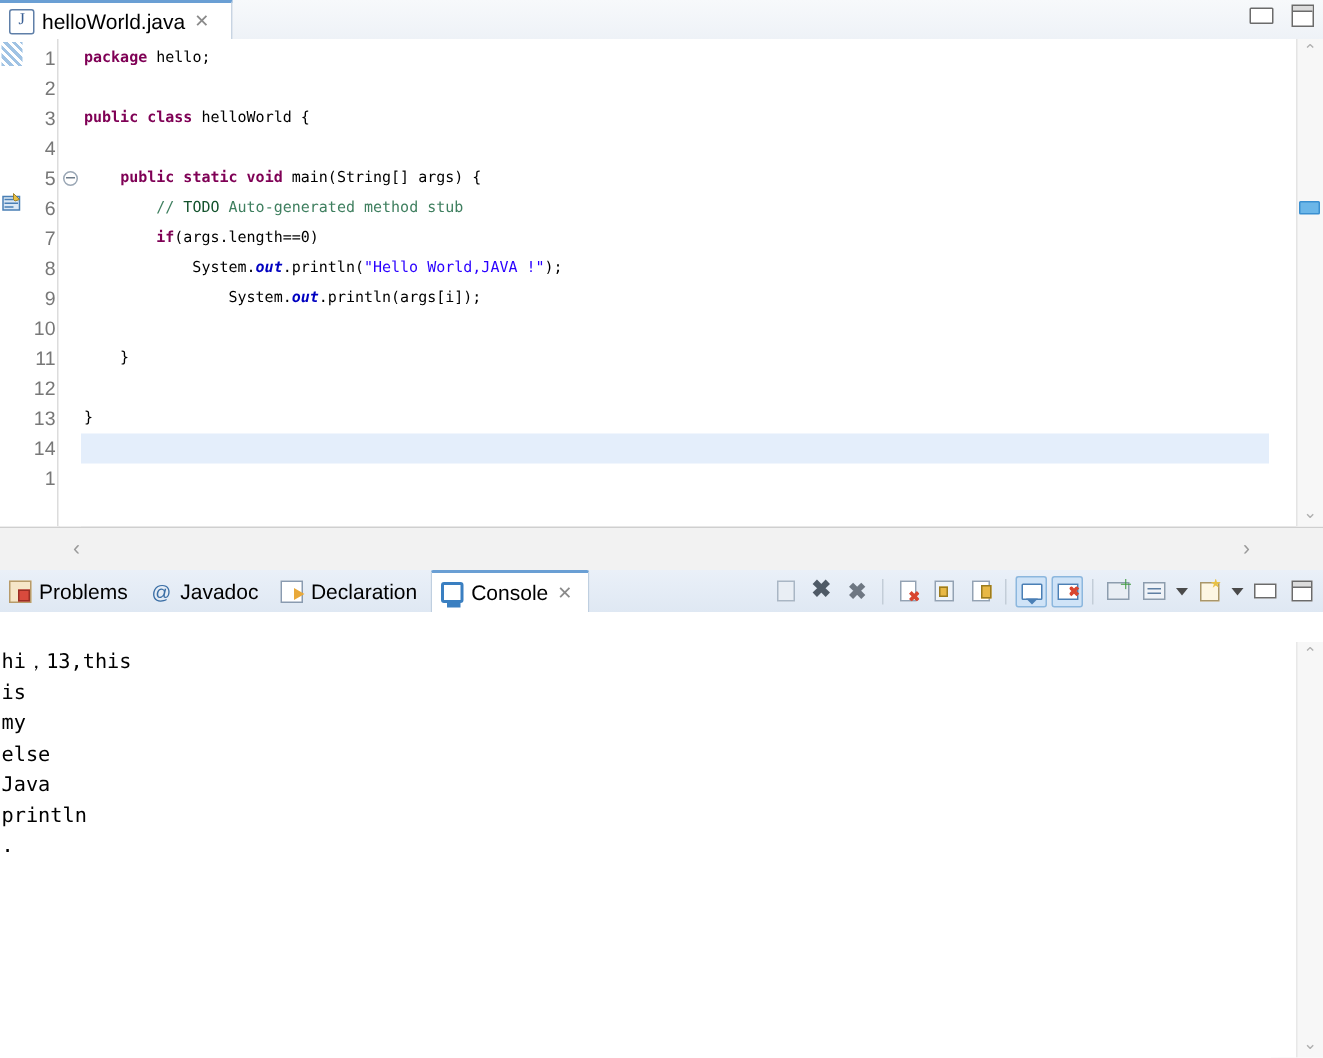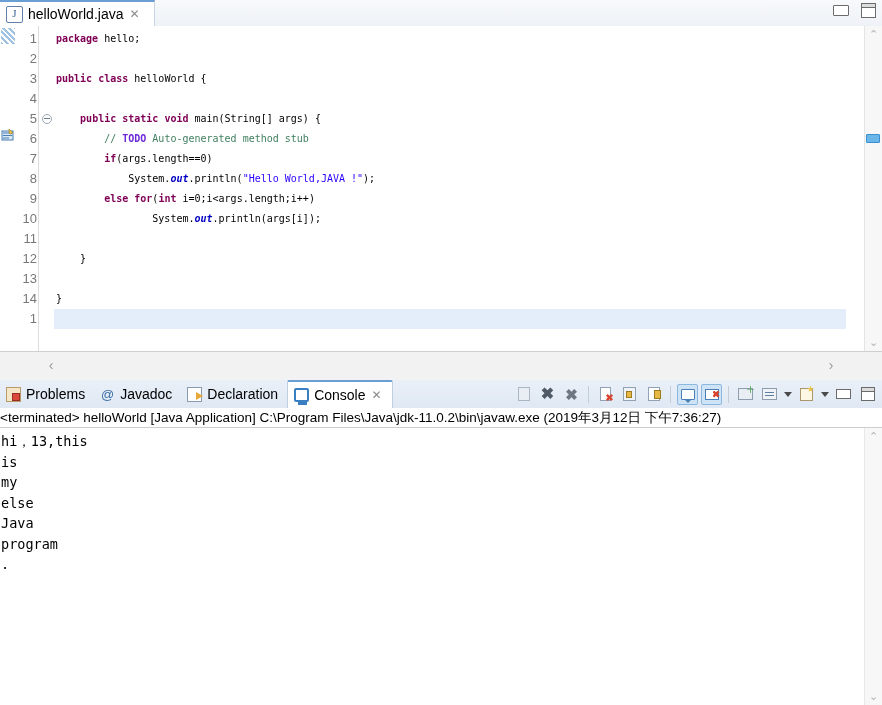--- a/index.html
+++ b/index.html
@@ -200,21 +200,21 @@
   }
   .code-line.current {
     background: #e4eefb;
     margin-left: -54px;
     padding-left: 56px;
     width: 882px;
   }
   .kw { color: #7f0055; font-weight: bold; }
   .str { color: #2a00ff; }
   .cmt { color: #3f7f5f; }
-  .todo { color: #6d28d9; font-weight: bold; }
+  .todo { color: #14532d; font-weight: normal; }
   .stat { font-style: italic; font-weight: bold; color: #0000c0; }
   .plain { color: #000000; }
 
   
   #editor-vscroll {
     position: absolute;
     right: 0; top: 26px;
     width: 18px;
     height: 325px;
     background: #f7f7f7;
@@ -685,21 +685,20 @@
       </div>
     <div id="code-area">
         <div class="code-line"><span class="kw">package </span><span class="plain">hello;</span></div>
         <div class="code-line">&nbsp;</div>
         <div class="code-line"><span class="kw">public class </span><span class="plain">helloWorld {</span></div>
         <div class="code-line">&nbsp;</div>
         <div class="code-line"><span class="plain">    </span><span class="kw">public static void </span><span class="plain">main(String[] args) {</span></div>
         <div class="code-line"><span class="plain">        </span><span class="cmt">// </span><span class="todo">TODO</span><span class="cmt"> Auto-generated method stub</span></div>
         <div class="code-line"><span class="plain">        </span><span class="kw">if</span><span class="plain">(args.length==0)</span></div>
         <div class="code-line"><span class="plain">            System.</span><span class="stat">out</span><span class="plain">.println(</span><span class="str">"Hello World,JAVA !"</span><span class="plain">);</span></div>
-        <div class="code-line"><span class="plain">        </span><span class="kw">else for</span><span class="plain">(</span><span class="kw">int</span><span class="plain"> i=0;i&lt;args.length;i++)</span></div>
         <div class="code-line"><span class="plain">                System.</span><span class="stat">out</span><span class="plain">.println(args[i]);</span></div>
         <div class="code-line">&nbsp;</div>
         <div class="code-line"><span class="plain">    }</span></div>
         <div class="code-line">&nbsp;</div>
         <div class="code-line"><span class="plain">}</span></div>
         <div class="code-line current">&nbsp;</div>
       </div>
   </div>
 
   <div id="editor-vscroll">
@@ -777,29 +776,28 @@
         <span class="tb-caret"></span>
         <span class="tb-btn">
           <span class="g-min"></span>
         </span>
         <span class="tb-btn">
           <span class="g-max"></span>
         </span>
       </div>
   </div>
 
-  <div id="console-header">&lt;terminated&gt; helloWorld [Java Application] C:\Program Files\Java\jdk-11.0.2\bin\javaw.exe (2019年3月12日 下午7:36:27)</div>
 
   <div id="console-output">
       <div class="out-line">hi，13,this</div>
       <div class="out-line">is</div>
       <div class="out-line">my</div>
       <div class="out-line">else</div>
       <div class="out-line">Java</div>
-      <div class="out-line">program</div>
+      <div class="out-line">println</div>
       <div class="out-line">.</div>
     </div>
 
   <div id="console-vscroll">
     <div class="scroll-arrow-up">⌃</div>
     <div class="scroll-arrow-down">⌄</div>
   </div>
 </div>
 
 </body></html>

